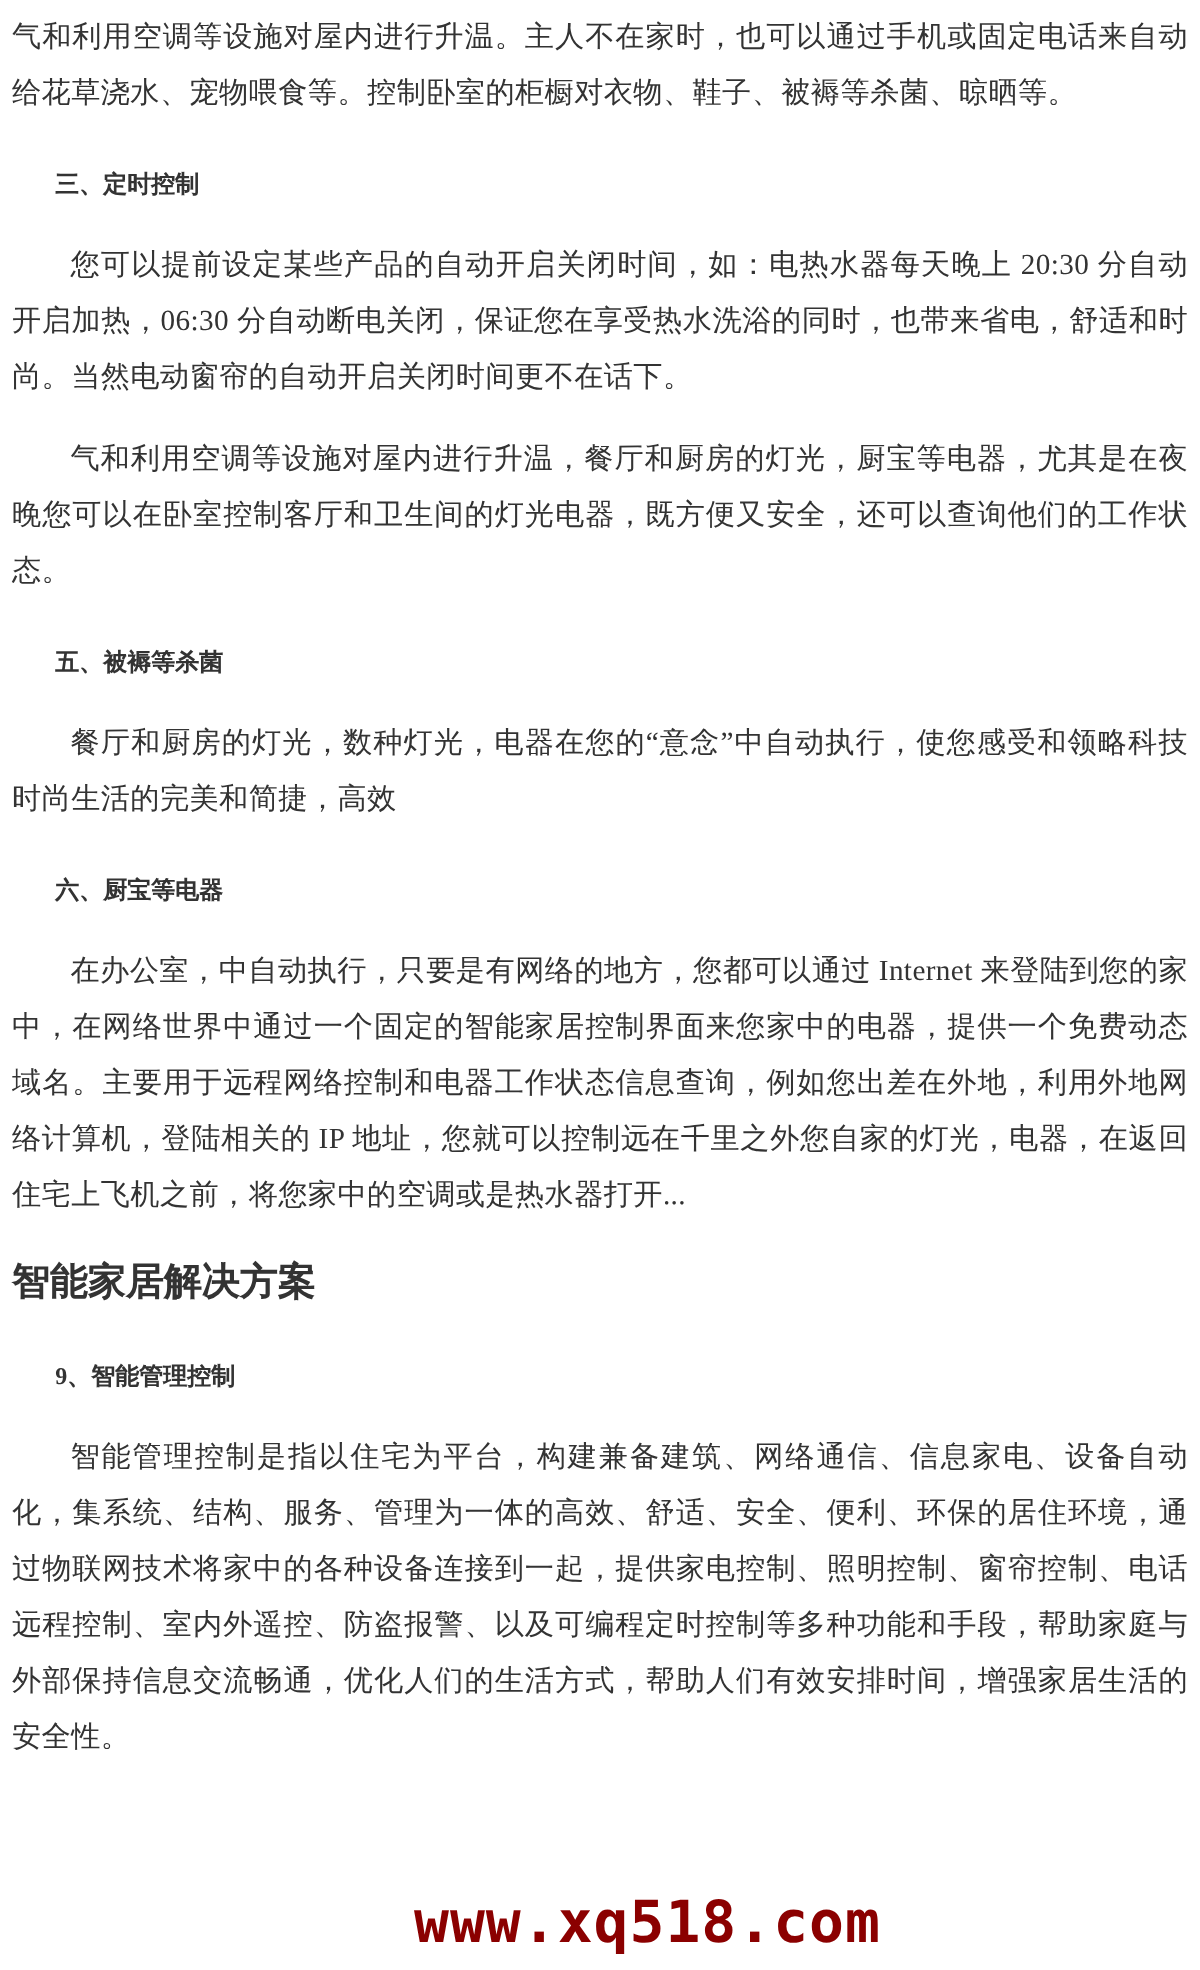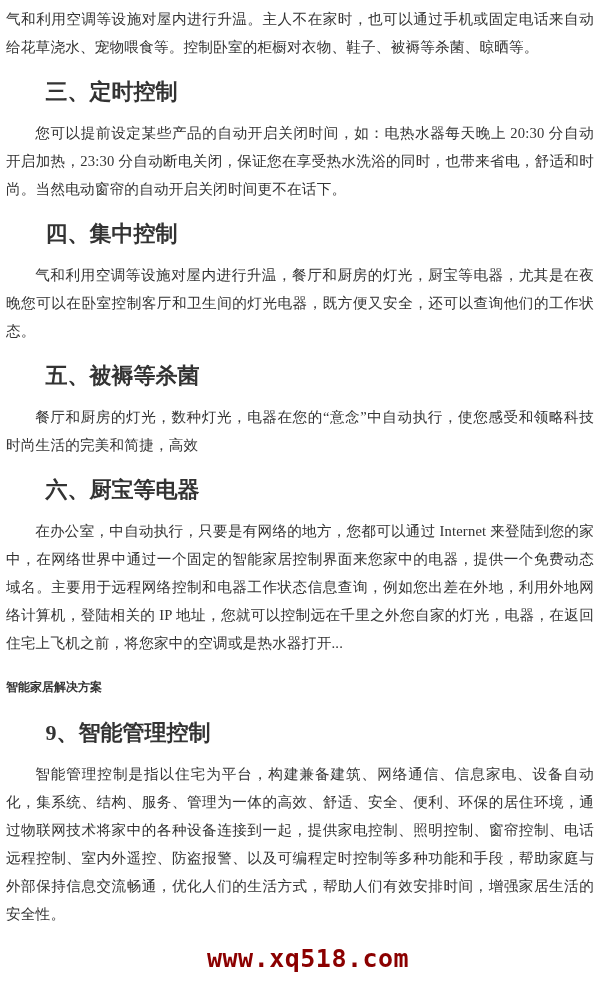--- a/index.html
+++ b/index.html
@@ -24,57 +24,56 @@
     font-size: 14.6px;
     line-height: 28px;
     text-align: justify;
     text-justify: inter-ideograph;
     letter-spacing: 0.2px;
   }
   .para.indent { text-indent: 2em; }
   .para.first { margin-top: 0; }
   .head {
     margin: 17px 0 0 0;
-    font-size: 22px;
+    font-size: 12px;
     font-weight: bold;
     line-height: 28px;
     text-indent: 1.8em;
   }
   .doc-title {
     margin: 15px 0 0 0;
-    font-size: 12px;
+    font-size: 19px;
     font-weight: bold;
     line-height: 30px;
     text-indent: 0;
   }
   .watermark {
     position: absolute;
     left: 207px;
     top: 944px;
     font-family: "DejaVu Sans Mono", "Liberation Mono", monospace;
-    font-size: 25px;
+    font-size: 29px;
     font-weight: bold;
     color: #8b0000;
     letter-spacing: 0.5px;
     white-space: nowrap;
     pointer-events: none;
   }
 </style>
 </head>
 <body>
 
 <div class="page">
   <div class="doc">
 
     <p class="para first">气和利用空调等设施对屋内进行升温。主人不在家时，也可以通过手机或固定电话来自动给花草浇水、宠物喂食等。控制卧室的柜橱对衣物、鞋子、被褥等杀菌、晾晒等。</p>
 
     <p class="head">三、定时控制</p>
-    <p class="para indent">您可以提前设定某些产品的自动开启关闭时间，如：电热水器每天晚上 20:30 分自动开启加热，23:30 分自动断电关闭，保证您在享受热水洗浴的同时，也带来省电，舒适和时尚。当然电动窗帘的自动开启关闭时间更不在话下。</p>
+    <p class="para indent">您可以提前设定某些产品的自动开启关闭时间，如：电热水器每天晚上 20:30 分自动开启加热，06:30 分自动断电关闭，保证您在享受热水洗浴的同时，也带来省电，舒适和时尚。当然电动窗帘的自动开启关闭时间更不在话下。</p>
 
-    <p class="head">四、集中控制</p>
     <p class="para indent">气和利用空调等设施对屋内进行升温，餐厅和厨房的灯光，厨宝等电器，尤其是在夜晚您可以在卧室控制客厅和卫生间的灯光电器，既方便又安全，还可以查询他们的工作状态。</p>
 
     <p class="head">五、被褥等杀菌</p>
     <p class="para indent">餐厅和厨房的灯光，数种灯光，电器在您的“意念”中自动执行，使您感受和领略科技时尚生活的完美和简捷，高效</p>
 
     <p class="head">六、厨宝等电器</p>
     <p class="para indent">在办公室，中自动执行，只要是有网络的地方，您都可以通过 Internet 来登陆到您的家中，在网络世界中通过一个固定的智能家居控制界面来您家中的电器，提供一个免费动态域名。主要用于远程网络控制和电器工作状态信息查询，例如您出差在外地，利用外地网络计算机，登陆相关的 IP 地址，您就可以控制远在千里之外您自家的灯光，电器，在返回住宅上飞机之前，将您家中的空调或是热水器打开...</p>
 
 
     <p class="doc-title">智能家居解决方案</p>

